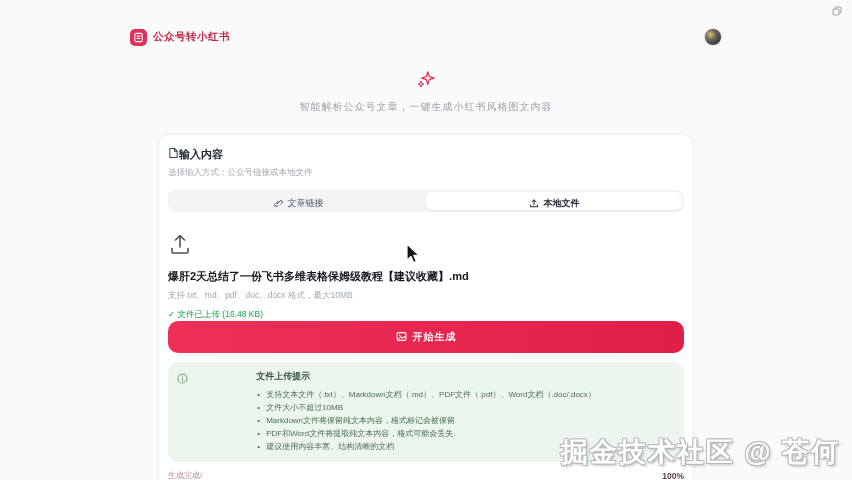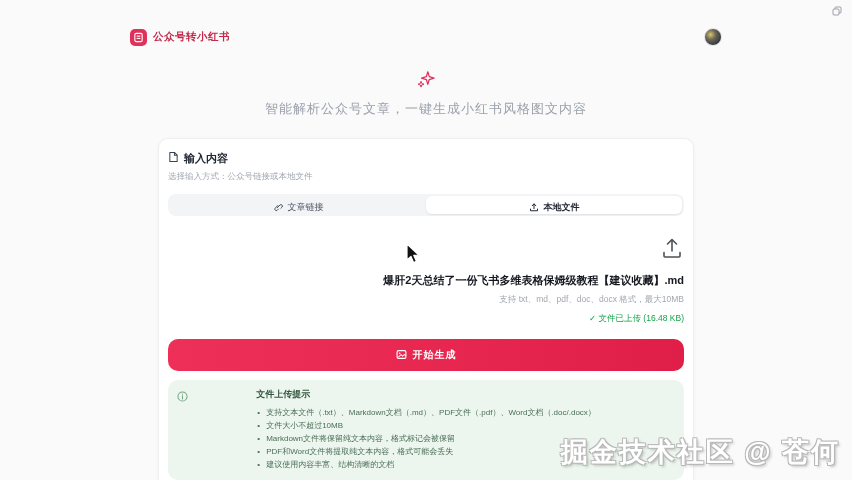--- a/index.html
+++ b/index.html
@@ -25,43 +25,43 @@
   .logo-text{ font-size:10.5px; font-weight:bold; color:#c2294a; letter-spacing:0.5px; }
   .avatar{
     width:18px; height:18px; border-radius:50%;
     background:radial-gradient(circle at 35% 35%, #d8c56a 0%, #6b6657 35%, #33373d 75%);
     border:1px solid #e3e3e3;
   }
 
   .hero{ margin-top:24px; text-align:center; }
   .hero-title-row{ display:flex; align-items:center; justify-content:center; gap:7px; }
   .hero-title{ font-size:21px; font-weight:bold; color:#19202b; letter-spacing:1px; }
-  .hero-sub{ margin-top:8px; font-size:13px; color:#9aa1ab; letter-spacing:1px; }
+  .hero-sub{ margin-top:8px; font-size:10px; color:#9aa1ab; letter-spacing:1px; }
 
   .card{
     width:536px; margin:20px auto 0 auto;
     background:#ffffff; border:1px solid #f0efee; border-radius:10px;
     box-shadow:0 1px 4px rgba(0,0,0,0.04);
     padding:10px 9px 12px 9px;
   }
-  .card-head{ display:flex; align-items:center; gap:5px; }
+  .card-head{ display:flex; align-items:center; }
   .card-head-title{ font-size:11px; font-weight:bold; color:#232a35; }
   .card-head-sub{ margin-top:4px; font-size:8.5px; color:#a2a8b1; }
 
   .tabbar{
     margin-top:11px; background:#f3f4f6; border-radius:8px;
     display:flex; padding:2px; height:22px;
   }
   .tab{
     flex:1; display:flex; align-items:flex-end; justify-content:center; gap:5px;
     font-size:9px; color:#4b5563; border-radius:6px; cursor:pointer;
   }
   .tab.active{ background:#ffffff; box-shadow:0 1px 2px rgba(0,0,0,0.08); font-weight:bold; color:#1f2430; }
 
-  .upload-zone{ padding:20px 0 14px 0; text-align:right; }
+  .upload-zone{ padding:20px 0 0 0; text-align:left; }
   .upload-zone .big-upload{ margin:0 auto; display:block; }
   .upload-filename{ margin-top:9px; font-size:11px; font-weight:bold; color:#15181f; }
   .upload-formats{ margin-top:6px; font-size:8.5px; color:#a2a8b1; }
   .upload-success{ margin-top:7px; font-size:8.5px; color:#17a34a; }
 
   .generate-btn{
     width:100%; height:32px; border:none; border-radius:10px;
     background:linear-gradient(90deg,#ee3058,#e01f48);
     color:#ffffff; font-size:10px; font-weight:bold;
     display:flex; align-items:center; justify-content:center; gap:6px;

